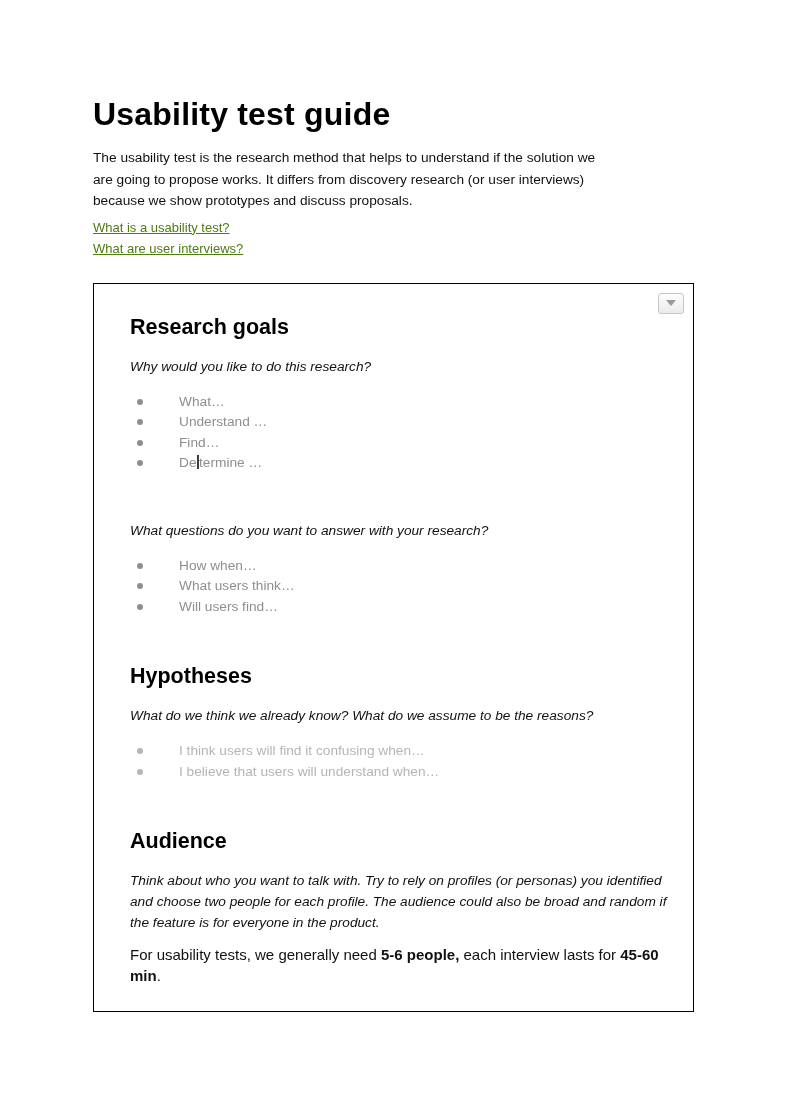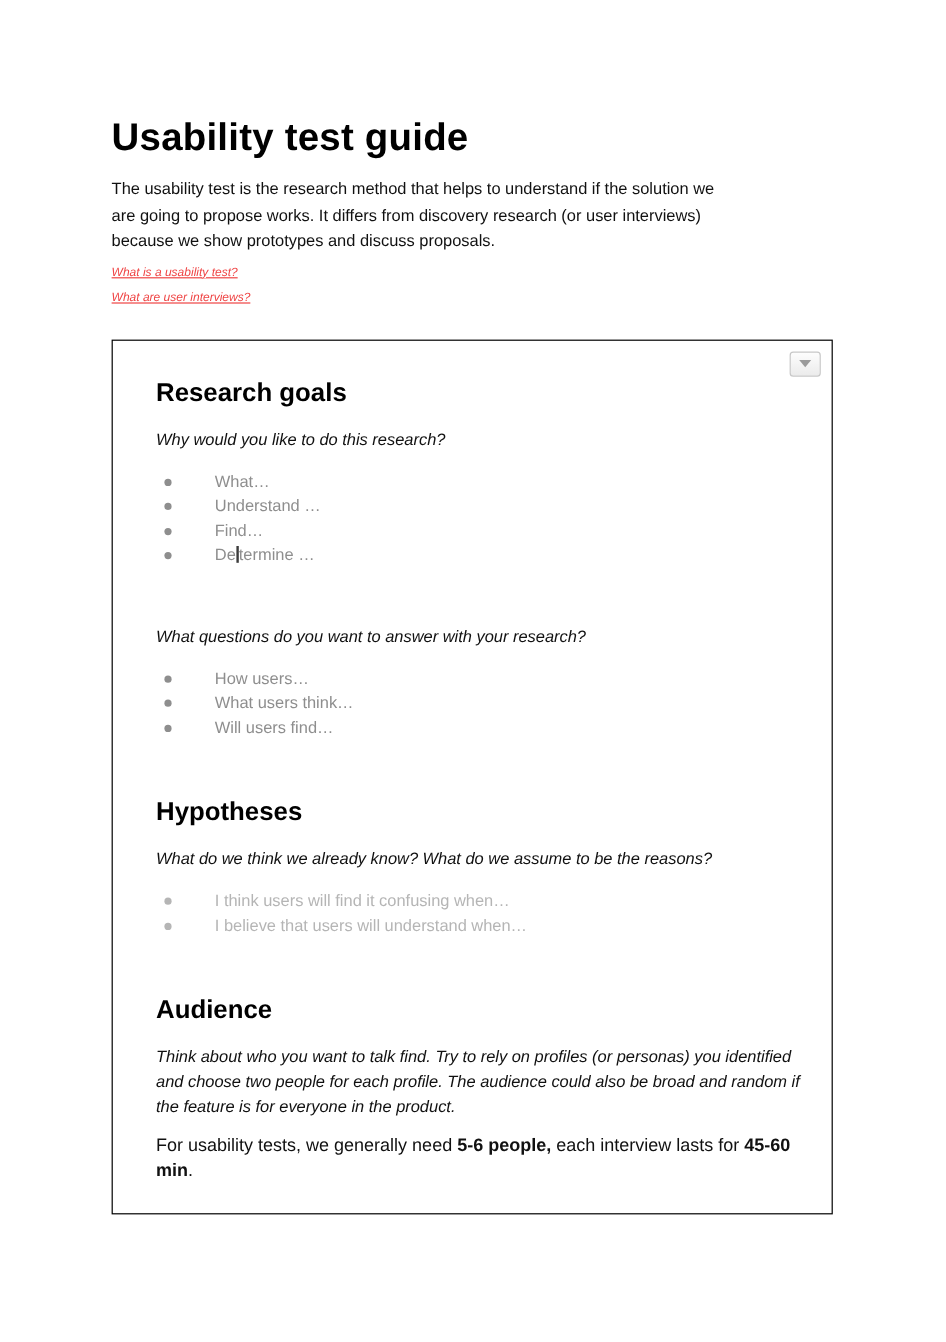--- a/index.html
+++ b/index.html
@@ -11,21 +11,21 @@
     color: #0d0d0d;
     overflow: hidden;
   }
   .content { position: absolute; left: 93px; top: 95px; width: 524px; }
 
   .page-title {
     font-size: 32px; font-weight: 700; color: #000;
     line-height: 38px; margin-bottom: 14px; letter-spacing: 0.2px;
   }
   .intro { font-size: 13.7px; line-height: 21.5px; color: #111; margin-bottom: 5px; }
-  .links a { display: block; font-size: 10px; line-height: 21px; color: #ef4444; text-decoration: underline; cursor: pointer; font-style: italic; }
+  .links a { display: block; font-size: 13px; line-height: 21px; color: #4d7c0f; text-decoration: underline; cursor: pointer; }
 
   .template-box {
     position: relative;
     margin-top: 24px;
     width: 601px; height: 729px;
     border: 1px solid #000000;
     padding: 30px 20px 0 36px;
     overflow: hidden;
     background: #fff;
   }
@@ -104,36 +104,36 @@
         <li>What…</li>
         <li>Understand …</li>
         <li>Find…</li>
         <li><span>De</span><span class="caret"></span><span>termine …</span></li>
       </ul>
     </div>
 
     <div class="section questions">
       <p class="prompt">What questions do you want to answer with your research?</p>
       <ul>
-        <li>How users…</li>
+        <li>How when…</li>
         <li>What users think…</li>
         <li>Will users find…</li>
       </ul>
     </div>
 
     <div class="section hypotheses">
       <h2>Hypotheses</h2>
       <p class="prompt">What do we think we already know? What do we assume to be the reasons?</p>
       <ul>
         <li>I think users will find it confusing when…</li>
         <li>I believe that users will understand when…</li>
       </ul>
     </div>
 
     <div class="section audience">
       <h2>Audience</h2>
-      <p class="prompt">Think about who you want to talk find. Try to rely on profiles (or personas) you identified and choose two people for each profile. The audience could also be broad and random if the feature is for everyone in the product.</p>
+      <p class="prompt">Think about who you want to talk with. Try to rely on profiles (or personas) you identified and choose two people for each profile. The audience could also be broad and random if the feature is for everyone in the product.</p>
       <p class="note"><span>For usability tests, we generally need </span><strong>5-6 people,</strong><span> each interview lasts for </span><strong>45-60 min</strong><span>.</span></p>
 
     </div>
 
   </div>
 </div>
 
 </body></html>

